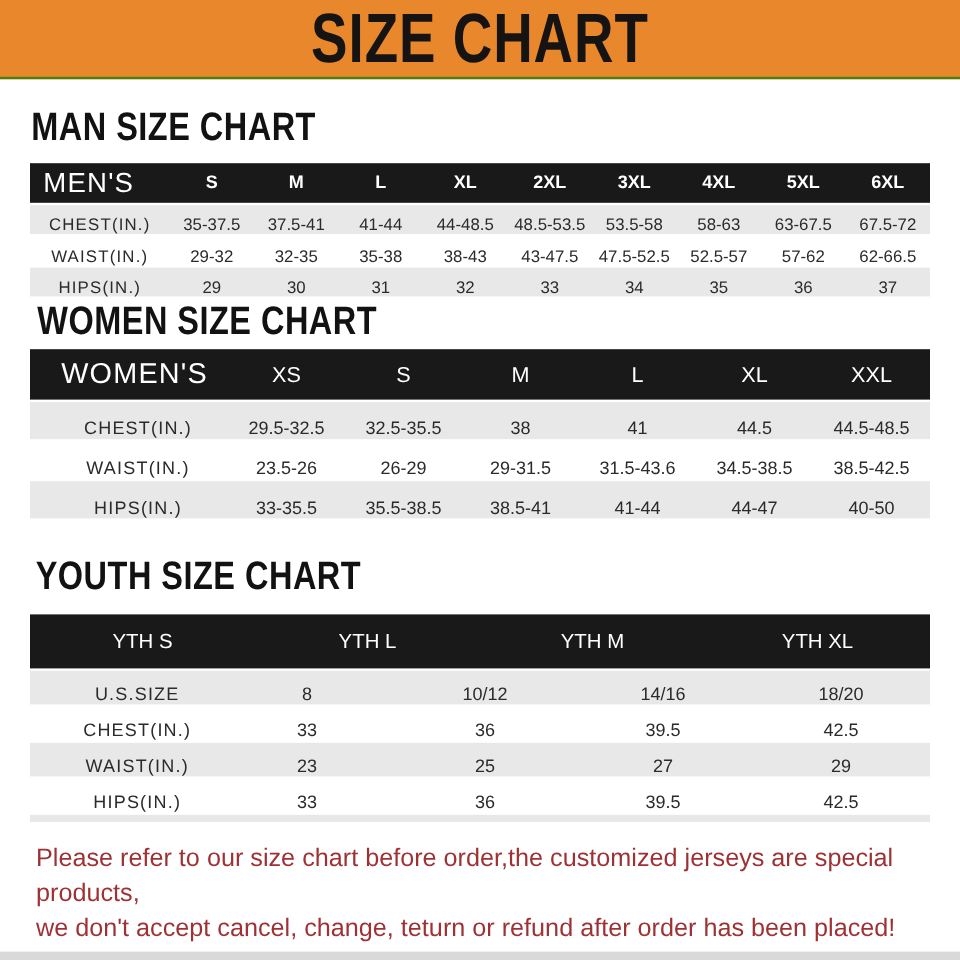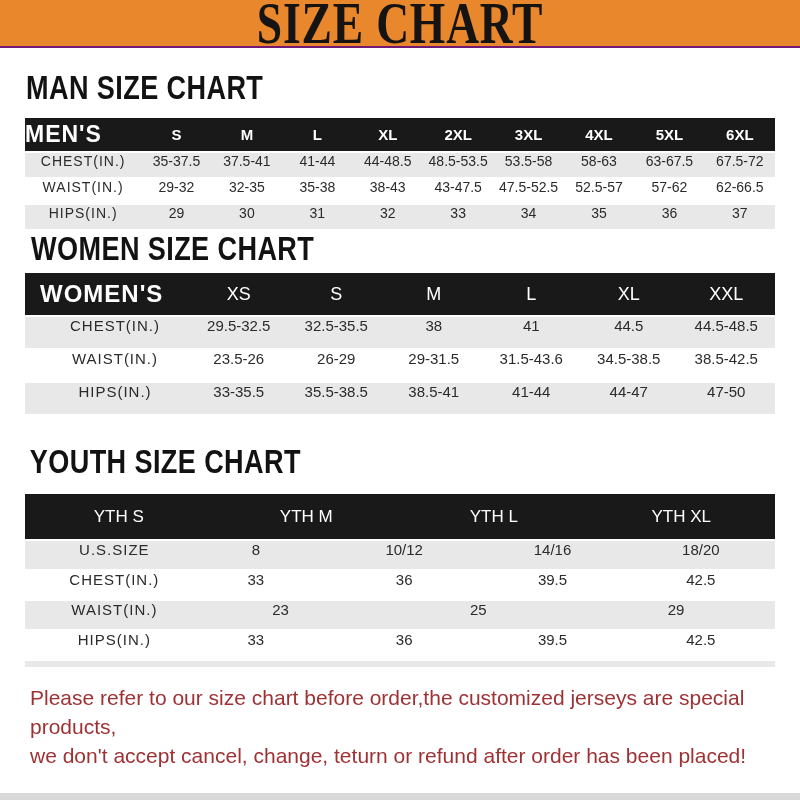--- a/index.html
+++ b/index.html
@@ -7,24 +7,24 @@
   body {
     width: 800px; height: 800px;
     background: #ffffff;
     font-family: "Liberation Sans", sans-serif;
     overflow: hidden;
     position: relative;
   }
 
   
   .banner {
-    height: 48px;
+    height: 66px;
     background: #E8872B;
-    border-bottom: 2px solid #701a75;
-    display: flex; align-items: center; justify-content: center; font-family: Liberation Serif, serif;
+    border-bottom: 2px solid #4d7c0f;
+    display: flex; align-items: center; justify-content: center;
   }
   .banner-text {
     display: inline-block;
     font-size: 57px;
     font-weight: bold;
     color: #161413;
     letter-spacing: 1px;
     transform: scale(0.80, 1.02);
     white-space: nowrap;
   }
@@ -51,29 +51,30 @@
   .men-table   { margin-top: 10px; }
   .women-table { margin-top: 4px; }
   .youth-table { margin-top: 12px; }
 
   .t-header {
     background: #191919;
     display: flex; align-items: center;
     color: #ffffff;
   }
   .t-row {
-    display: flex; align-items: flex-start;
+    display: flex; align-items: flex-end;
     margin-top: 2px;
     color: #2b2b2b;
   }
   .t-row.gray  { background: #E8E8E8; }
   .t-row.white { background: #ffffff; }
 
   .t-corner {
-    font-weight: bold;
+    font-weight: normal;
+    padding-left: 11px;
     letter-spacing: 1px;
     flex: none;
   }
   .t-label {
     text-align: center;
     letter-spacing: 1px;
     flex: none;
   }
   .t-cell { flex: 1; text-align: center; }
 
@@ -212,54 +213,55 @@
         <span class="t-cell">34.5-38.5</span>
         <span class="t-cell">38.5-42.5</span>
       </div>
       <div class="t-row gray">
         <span class="t-label">HIPS(IN.)</span>
         <span class="t-cell">33-35.5</span>
         <span class="t-cell">35.5-38.5</span>
         <span class="t-cell">38.5-41</span>
         <span class="t-cell">41-44</span>
         <span class="t-cell">44-47</span>
-        <span class="t-cell">47-50</span>
+        <span class="t-cell">40-50</span>
       </div>
     </div>
 </div>
 
 <div>
   <h2 class="heading h-youth">
     <span>YOUTH SIZE CHART</span>
   </h2>
   <div class="size-table youth-table">
       <div class="t-header">
         <span class="t-cell">YTH S</span>
+        <span class="t-cell">YTH L</span>
         <span class="t-cell">YTH M</span>
-        <span class="t-cell">YTH L</span>
         <span class="t-cell">YTH XL</span>
       </div>
       <div class="t-row gray">
         <span class="t-label">U.S.SIZE</span>
         <span class="t-cell">8</span>
         <span class="t-cell">10/12</span>
         <span class="t-cell">14/16</span>
         <span class="t-cell">18/20</span>
       </div>
       <div class="t-row white">
         <span class="t-label">CHEST(IN.)</span>
         <span class="t-cell">33</span>
         <span class="t-cell">36</span>
         <span class="t-cell">39.5</span>
         <span class="t-cell">42.5</span>
       </div>
       <div class="t-row gray">
         <span class="t-label">WAIST(IN.)</span>
         <span class="t-cell">23</span>
         <span class="t-cell">25</span>
+        <span class="t-cell">27</span>
         <span class="t-cell">29</span>
       </div>
       <div class="t-row white">
         <span class="t-label">HIPS(IN.)</span>
         <span class="t-cell">33</span>
         <span class="t-cell">36</span>
         <span class="t-cell">39.5</span>
         <span class="t-cell">42.5</span>
       </div>
     </div>

